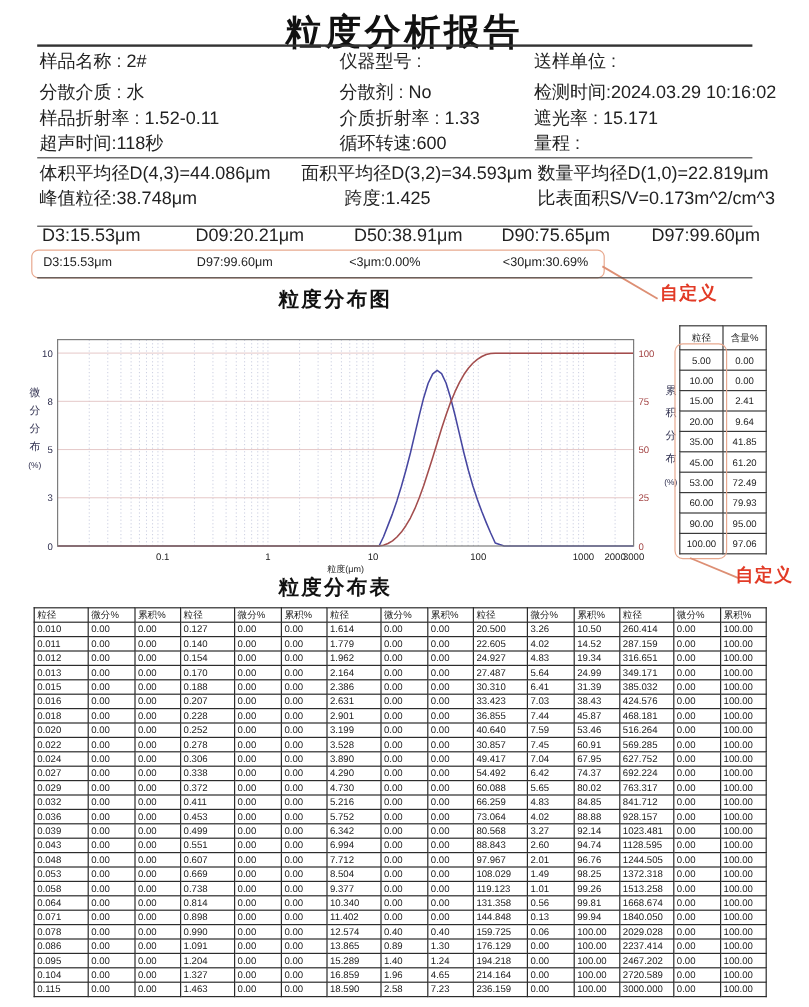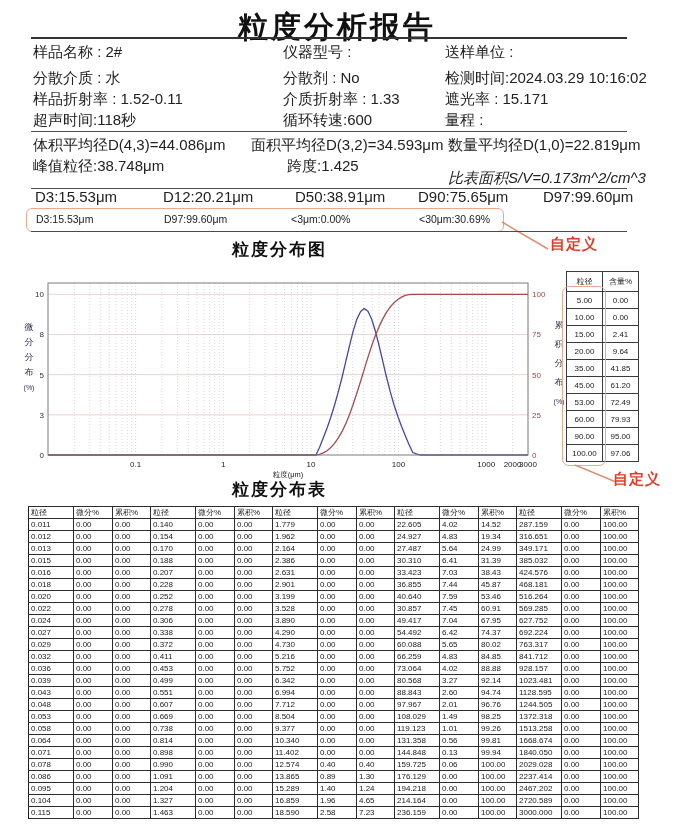--- a/index.html
+++ b/index.html
@@ -63,26 +63,26 @@
     <span class="cell" style="left: 250px; top: 68px;">循环转速:600</span>
     <span class="cell" style="left: 412px; top: 68px;">量程 : </span>
   </div>
 <div class="hrule" id="hr-1"></div>
 <div class="sect" id="stats-section">
     <span class="cell" style="left: 0px; top: 0px;">体积平均径D(4,3)=44.086μm</span>
     <span class="cell" style="left: 218px; top: 0px;">面积平均径D(3,2)=34.593μm</span>
     <span class="cell" style="left: 415px; top: 0px;">数量平均径D(1,0)=22.819μm</span>
     <span class="cell" style="left: 0px; top: 21px;">峰值粒径:38.748μm</span>
     <span class="cell" style="left: 218px; top: 21px; margin-left: 36px;">跨度:1.425</span>
-    <span class="cell" style="left: 415px; top: 33px; font-style: italic;">比表面积S/V=0.173m^2/cm^3</span>
+    <span class="cell" style="left: 415px; top: 21px;">比表面积S/V=0.173m^2/cm^3</span>
   </div>
 <div class="hrule" id="hr-2"></div>
 <div class="sect" id="d-row">
     <span class="cell" style="left: 2px; top: 0px;">D3:15.53μm</span>
-    <span class="cell" style="left: 130px; top: 0px;">D12:20.21μm</span>
+    <span class="cell" style="left: 130px; top: 0px;">D09:20.21μm</span>
     <span class="cell" style="left: 242px; top: 0px; margin-left: 20px;">D50:38.91μm</span>
     <span class="cell" style="left: 385px; top: 0px;">D90:75.65μm</span>
     <span class="cell" style="left: 510px; top: 0px;">D97:99.60μm</span>
   </div>
 
 <div class="abs" id="custom-box1">
     <span class="custom-cell" style="left: 9px;">D3:15.53μm</span>
     <span class="custom-cell" style="left: 137px;">D97:99.60μm</span>
     <span class="custom-cell" style="left: 264px;">&lt;3μm:0.00%</span>
     <span class="custom-cell" style="left: 392px;">&lt;30μm:30.69%</span>
@@ -267,20 +267,37 @@
           <th>微分%</th>
           <th>累积%</th>
           <th>粒径</th>
           <th>微分%</th>
           <th>累积%</th>
           <th>粒径</th>
           <th>微分%</th>
           <th>累积%</th>
         </tr>
         <tr>
+          <td>0.010</td>
+          <td>0.00</td>
+          <td>0.00</td>
+          <td>0.127</td>
+          <td>0.00</td>
+          <td>0.00</td>
+          <td>1.614</td>
+          <td>0.00</td>
+          <td>0.00</td>
+          <td>20.500</td>
+          <td>3.26</td>
+          <td>10.50</td>
+          <td>260.414</td>
+          <td>0.00</td>
+          <td>100.00</td>
+        </tr>
+        <tr>
           <td>0.011</td>
           <td>0.00</td>
           <td>0.00</td>
           <td>0.140</td>
           <td>0.00</td>
           <td>0.00</td>
           <td>1.779</td>
           <td>0.00</td>
           <td>0.00</td>
           <td>22.605</td>

